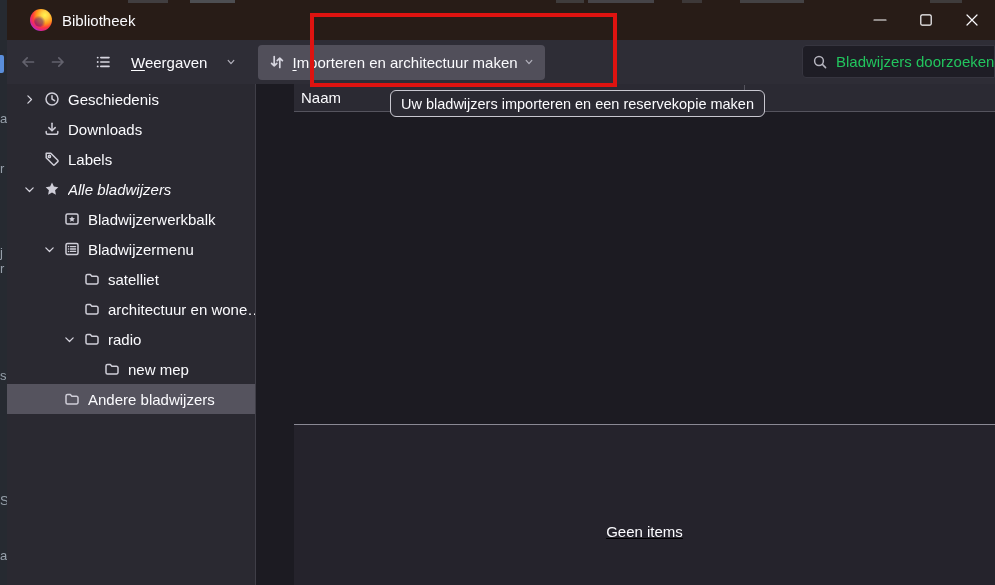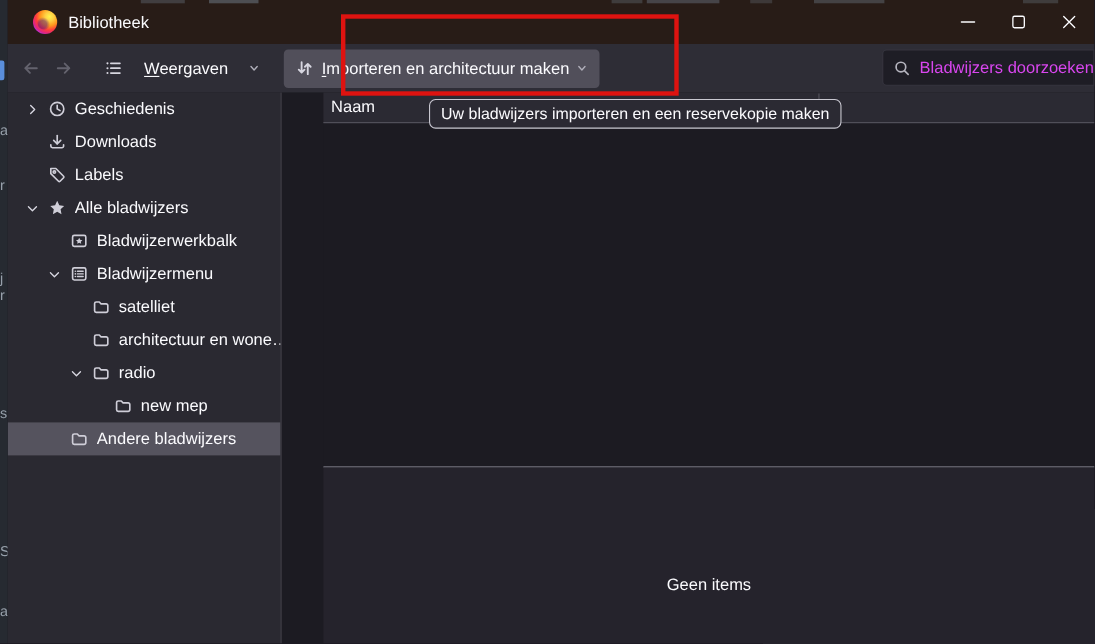--- a/index.html
+++ b/index.html
@@ -39,21 +39,21 @@
   .tb-btn .icn { color:#d7d6e0; }
   .tb-btn .caret { color:#b0afba; margin-left:-1px; }
   .caret svg { width:10px; height:10px; }
   .tb-btn.organize { margin-left:16px; }
   .tb-btn.views { margin-left:14px;gap:20px; }
   .tb-btn.import { margin-left:14px; background:#514f5a; border-radius:4px; height:35px; padding:0 11px; }
   .key-u { text-decoration:underline; text-underline-offset:2px; }
   .search { position:absolute; right:0; top:5px; width:193px; height:33px; background:#1e1d25;
             border:1px solid #36353f; border-radius:4px 0 0 4px; display:flex; align-items:center; padding-left:9px; }
   .search .icn { color:#b5b4be; }
-  .search .ph { color:#d946ef; font-size:15px; margin-left:8px; white-space:nowrap; }
+  .search .ph { color:#22c55e; font-size:15px; margin-left:8px; white-space:nowrap; }
 
   
   .content { display:flex; height:501px;gap:38px; }
 
   
   .sidebar { width:249px; height:501px; background:#2a2931; border-right:1px solid #3f3e47; flex:0 0 auto; overflow:hidden; }
   .srow { display:flex; align-items:center; height:30px; color:#fbfbfe; font-size:15px; white-space:nowrap; }
   .srow.sel { background:var(--sel,#55535e); }
   .twisty { width:21px; height:16px; flex:0 0 auto; display:flex; align-items:center; color:#d7d6e0; }
   .twisty svg { width:13px; height:13px; }
@@ -61,21 +61,21 @@
   .sicon svg { width:16px; height:16px; }
   .slabel { margin-left:6px; overflow:hidden; text-overflow:clip; }
 
   
   .main { position:relative; width:739px; height:501px; }
   .col-header { position:relative; height:28px; background:#2b2a33; border-bottom:1px solid #55545e;
                 display:flex; align-items:center; color:#fbfbfe; font-size:15px; padding-left:7px; }
   .col-sep { position:absolute; left:450px; top:1px; width:1px; height:26px; background:#55545e; }
   .list-area { height:312px; background:#1c1b22; }
   .pane-divider { height:1px; background:#8a8994; }
-  .detail-pane { height:160px; background:#25232c; display:flex; justify-content:center; }
+  .detail-pane { height:160px; background:#25232c; display:flex; justify-content:center;text-decoration:underline; }
   .empty-msg { color:#fbfbfe; font-size:15px; margin-top:98px; }
 
   
   .red-box { position:absolute; left:310px; top:13px; width:307px; height:74px;
              border:4px solid #de1310; z-index:30; pointer-events:none; }
   .tooltip { position:absolute; left:390px; top:90px; height:27px; z-index:25;
              background:#2b2a33; border:1px solid #c8c7d0; border-radius:6px;
              color:#fbfbfe; font-size:14.5px; display:flex; align-items:center; padding:0 10px; white-space:nowrap; }
 </style>
 </head>
@@ -220,21 +220,21 @@
           <div class="srow" style="padding-left: 16px;">
     <span class="twisty"></span>
     <span class="sicon">
               <svg viewBox="0 0 16 16" fill="none" stroke="currentColor" stroke-width="1.5" stroke-linecap="round" stroke-linejoin="round">
                 <path d="M2.2 2.2 h4.6 l7 7 a1 1 0 0 1 0 1.4 l-3.2 3.2 a1 1 0 0 1 -1.4 0 l-7 -7 z"></path>
                 <circle cx="5.4" cy="5.4" r="1.1"></circle>
               </svg>
             </span>
     <span class="slabel">Labels</span>
   </div>
-          <div class="srow" style="padding-left: 16px;">
+          <div class="srow" style="padding-left: 16px; font-style: italic;">
     <span class="twisty">
               <svg viewBox="0 0 16 16" fill="none" stroke="currentColor" stroke-width="1.5" stroke-linecap="round" stroke-linejoin="round">
                 <path d="M3.5 6 L8 10.5 L12.5 6"></path>
               </svg>
             </span>
     <span class="sicon">
               <svg viewBox="0 0 16 16" fill="none" stroke="currentColor" stroke-width="1.5" stroke-linecap="round" stroke-linejoin="round">
                 <path fill="currentColor" stroke="none" d="M8 1.6 l1.9 4 4.4 .6 -3.2 3.1 .8 4.4 L8 11.6 l-3.9 2.1 .8-4.4 L1.7 6.2 l4.4-.6 z"></path>
               </svg>
             </span>

